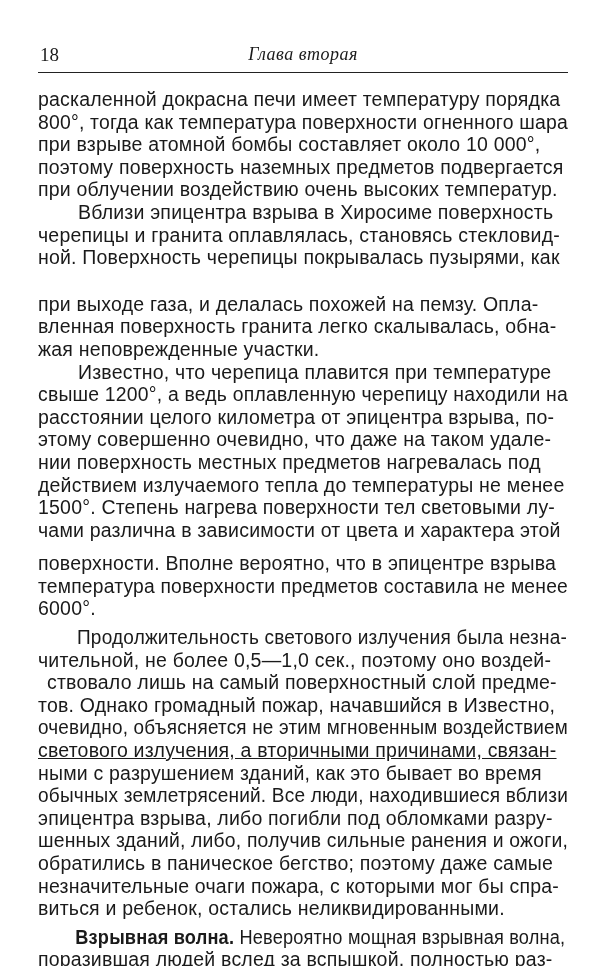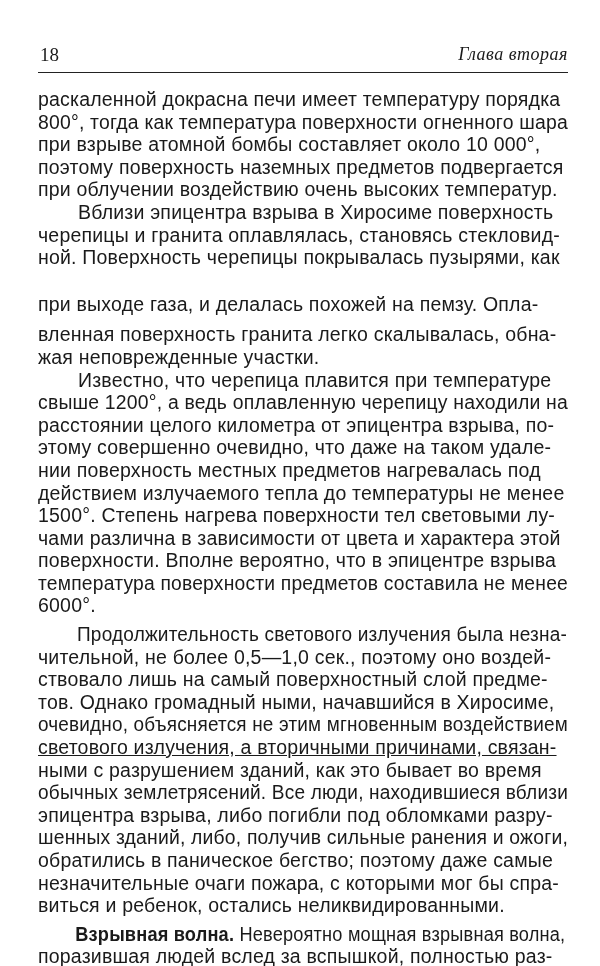--- a/index.html
+++ b/index.html
@@ -1,20 +1,20 @@
 <!DOCTYPE html>
 <html><head>
 <meta charset="utf-8">
 <style>
   html, body { margin:0; padding:0; background:#ffffff; }
   body { width:600px; height:966px; position:relative; overflow:hidden; font-family:"Liberation Serif", serif; color:#1a1a1a; }
   .page { position:absolute; left:38px; top:0; width:530px; }
   .header { position:absolute; top:40px; left:0; width:530px; height:30px; }
   .pagenum { position:absolute; left:2px; top:4px; font-size:19px; }
-  .running { position:absolute; left:0; width:530px; top:4px; text-align:right; font-style:italic; font-size:18px; letter-spacing:0.5px; }
+  .running { position:absolute; left:0; width:530px; top:4px; text-align:center; font-style:italic; font-size:18px; letter-spacing:0.5px; }
   .rule { position:absolute; top:72px; left:0; width:530px; height:0; border-top:1.5px solid #222; }
   .body { position:absolute; top:88px; left:0; width:530px; font-family:"Liberation Sans Narrow","Liberation Sans", sans-serif; font-size:19.5px; line-height:22.6px; }
   .line { display:block; white-space:nowrap; text-align:justify; text-align-last:justify; height:22.6px; transform-origin:left; letter-spacing:0.2px; }
   .line.last { text-align-last:left; }
   .line.indent { padding-left:40px; }
   .gap { height:6px; }
   b { font-weight:bold; }
   i { font-style:italic; }
 </style>
 </head>
@@ -35,44 +35,44 @@
       <span class="line" style="word-spacing: 0px; text-align: left; text-align-last: left;">при взрыве атомной бомбы составляет около 10 000°,</span>
       <span class="line" style="word-spacing: 0px; text-align: center; text-align-last: left;">поэтому поверхность наземных предметов подвергается</span>
       <span class="line last">при облучении воздействию очень высоких температур.</span>
     </div>
 
     <div>
       <span class="line indent" style="word-spacing: 0px; text-align: right; text-align-last: left;">Вблизи эпицентра взрыва в Хиросиме поверхность</span>
       <span class="line" style="word-spacing: 0px; text-align: left; text-align-last: left;">черепицы и гранита оплавлялась, становясь стекловид-</span>
       <span class="line" style="word-spacing: 0px; text-align: left; text-align-last: left;">ной. Поверхность черепицы покрывалась пузырями, как</span>
       <span class="line" style="word-spacing: 0px; text-align: left; text-align-last: left; margin-top: 24px;">при выходе газа, и делалась похожей на пемзу. Опла-</span>
-      <span class="line" style="word-spacing: 0px; text-align: center; text-align-last: left; margin-top: 8px;">вленная поверхность гранита легко скалывалась, обна-</span>
+      <span class="line" style="word-spacing: 0px; text-align: center; text-align-last: left;">вленная поверхность гранита легко скалывалась, обна-</span>
       <span class="line last">жая неповрежденные участки.</span>
     </div>
 
     <div>
       <span class="line indent" style="word-spacing: 0px; text-align: left; text-align-last: left;">Известно, что черепица плавится при температуре</span>
       <span class="line" style="transform: scaleX(0.9945); text-align: left; text-align-last: left;">свыше 1200°, а ведь оплавленную черепицу находили на</span>
       <span class="line" style="word-spacing: 0px; text-align: left; text-align-last: left;">расстоянии целого километра от эпицентра взрыва, по-</span>
       <span class="line" style="word-spacing: 0px; text-align: left; text-align-last: left;">этому совершенно очевидно, что даже на таком удале-</span>
       <span class="line" style="word-spacing: 0px; text-align: left; text-align-last: left;">нии поверхность местных предметов нагревалась под</span>
       <span class="line" style="word-spacing: 0px; text-align: left; text-align-last: left;">действием излучаемого тепла до температуры не менее</span>
       <span class="line" style="word-spacing: 0px; text-align: left; text-align-last: left;">1500°. Степень нагрева поверхности тел световыми лу-</span>
       <span class="line" style="word-spacing: 0px; text-align: left; text-align-last: left;">чами различна в зависимости от цвета и характера этой</span>
-      <span class="line" style="word-spacing: 0px; text-align: left; text-align-last: left;">поверхности. Вполне вероятно, что в эпицентре взрыва</span>
+      <span class="line" style="word-spacing: 0px; text-align: left; text-align-last: left; margin-top: 11px;">поверхности. Вполне вероятно, что в эпицентре взрыва</span>
       <span class="line" style="transform: scaleX(0.9886); text-align: left; text-align-last: left;">температура поверхности предметов составила не менее</span>
       <span class="line last">6000°.</span>
     </div>
     <div class="gap"></div>
 
     <div>
       <span class="line indent" style="transform: scaleX(0.9751); text-align: left; text-align-last: left;">Продолжительность светового излучения была незна-</span>
       <span class="line" style="word-spacing: 0px; text-align: left; text-align-last: left;">чительной, не более 0,5—1,0 сек., поэтому оно воздей-</span>
-      <span class="line" style="word-spacing: 0px; text-align: left; text-align-last: left;">ствовало лишь на самый поверхностный слой предме-</span>
-      <span class="line" style="word-spacing: 0px; text-align: left; text-align-last: left;">тов. Однако громадный ными, начавшийся в Хиросиме,</span>
+      <span class="line" style="word-spacing: 0px; text-align: left; text-align-last: left; margin-left: 9px;">ствовало лишь на самый поверхностный слой предме-</span>
+      <span class="line" style="word-spacing: 0px; text-align: left; text-align-last: left;">тов. Однако громадный пожар, начавшийся в Известно,</span>
       <span class="line" style="transform: scaleX(0.9703); text-align: left; text-align-last: left;">очевидно, объясняется не этим мгновенным воздействием</span>
       <span class="line" style="word-spacing: 0px; text-align: left; text-align-last: left; text-decoration: underline;">светового излучения, а вторичными причинами, связан-</span>
       <span class="line" style="word-spacing: 0px; text-align: left; text-align-last: left;">ными с разрушением зданий, как это бывает во время</span>
       <span class="line" style="transform: scaleX(0.9765); text-align: left; text-align-last: left;">обычных землетрясений. Все люди, находившиеся вблизи</span>
       <span class="line" style="word-spacing: 0px; text-align: left; text-align-last: left;">эпицентра взрыва, либо погибли под обломками разру-</span>
       <span class="line" style="transform: scaleX(0.9918); text-align: left; text-align-last: left;">шенных зданий, либо, получив сильные ранения и ожоги,</span>
       <span class="line" style="word-spacing: 0px; text-align: left; text-align-last: left;">обратились в паническое бегство; поэтому даже самые</span>
       <span class="line" style="word-spacing: 0px; text-align: left; text-align-last: left;">незначительные очаги пожара, с которыми мог бы спра-</span>
       <span class="line last">виться и ребенок, остались неликвидированными.</span>
     </div>

